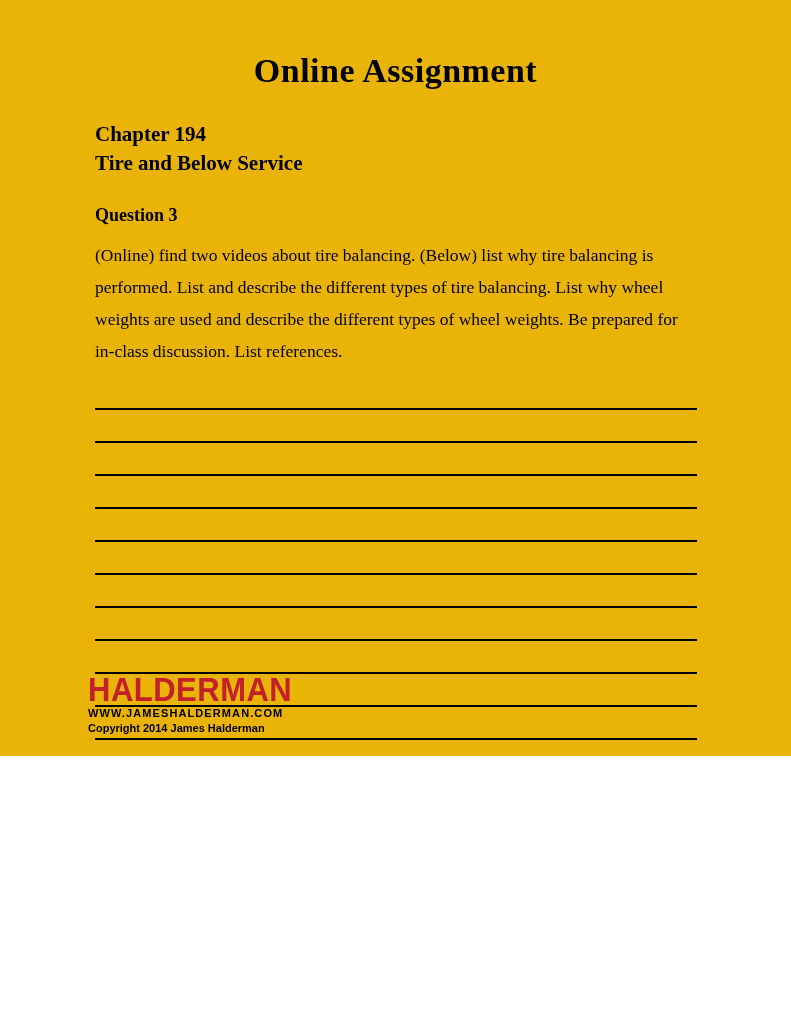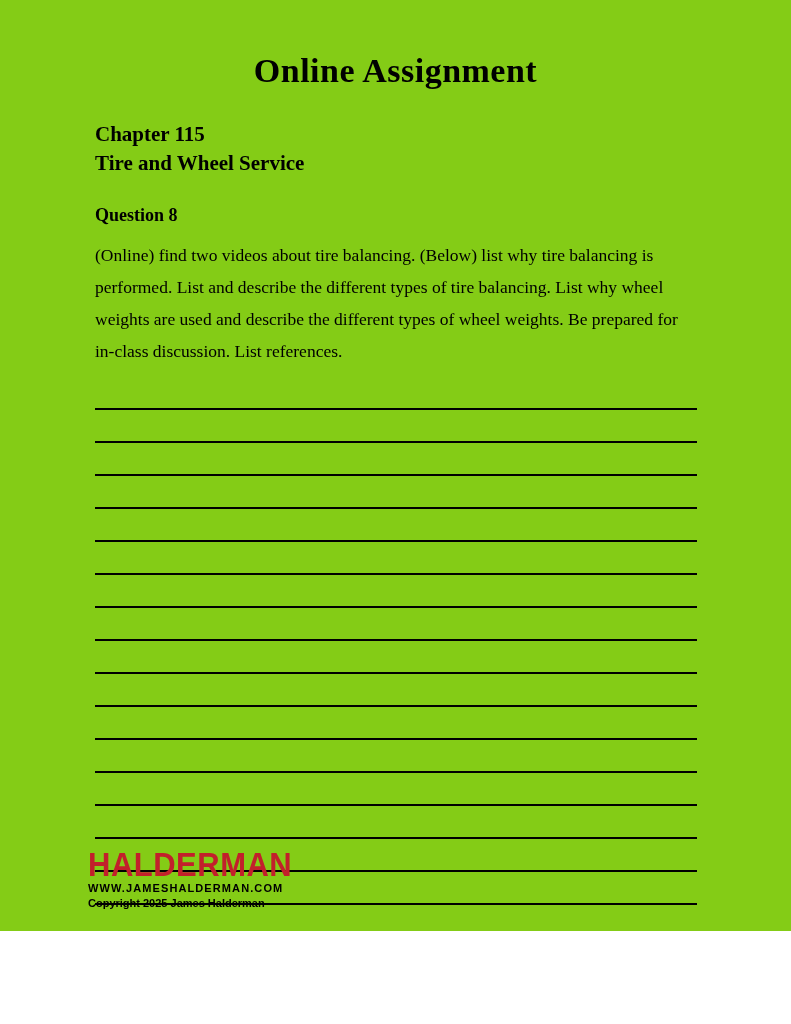--- a/index.html
+++ b/index.html
@@ -3,22 +3,22 @@
 <meta charset="utf-8">
 <style>
   html, body {
     margin: 0;
     padding: 0;
     background: #ffffff;
   }
   .page {
     position: relative;
     width: 791px;
-    height: 931px;
-    background: #84cc16;
+    height: 756px;
+    background: #eab308;
     font-family: "Liberation Serif", serif;
     color: #000000;
     overflow: hidden;
   }
   .doc-title {
     margin: 0;
     padding-top: 52px;
     text-align: center;
     font-size: 34px;
     font-weight: bold;
@@ -78,25 +78,25 @@
   }
 </style>
 </head>
 <body>
 
 <div class="page">
 
   <h1 class="doc-title">Online Assignment</h1>
 
   <div class="chapter-block">
-    <div>Chapter 115</div>
-    <div>Tire and Wheel Service</div>
+    <div>Chapter 194</div>
+    <div>Tire and Below Service</div>
   </div>
 
-  <div class="question-label">Question 8</div>
+  <div class="question-label">Question 3</div>
 
   <p class="question-text">(Online) find two videos about tire balancing. (Below) list why tire balancing is performed. List and describe the different types of tire balancing. List why wheel weights are used and describe the different types of wheel weights. Be prepared for in-class discussion. List references.</p>
 
   <div class="answer-lines" id="answer-lines">
       <div class="answer-line"></div>
       <div class="answer-line"></div>
       <div class="answer-line"></div>
       <div class="answer-line"></div>
       <div class="answer-line"></div>
       <div class="answer-line"></div>
@@ -113,16 +113,16 @@
       <div class="answer-line"></div>
       <div class="answer-line"></div>
       <div class="answer-line"></div>
     </div>
 
   <div class="footer">
     <div>
       <div class="logo-text" id="logo-text" style="color: rgb(194, 32, 43);">HALDERMAN</div>
       <div class="logo-url">WWW.JAMESHALDERMAN.COM</div>
     </div>
-    <div class="copyright">Copyright 2025 James Halderman</div>
+    <div class="copyright">Copyright 2014 James Halderman</div>
   </div>
 
 </div>
 
 </body></html>

